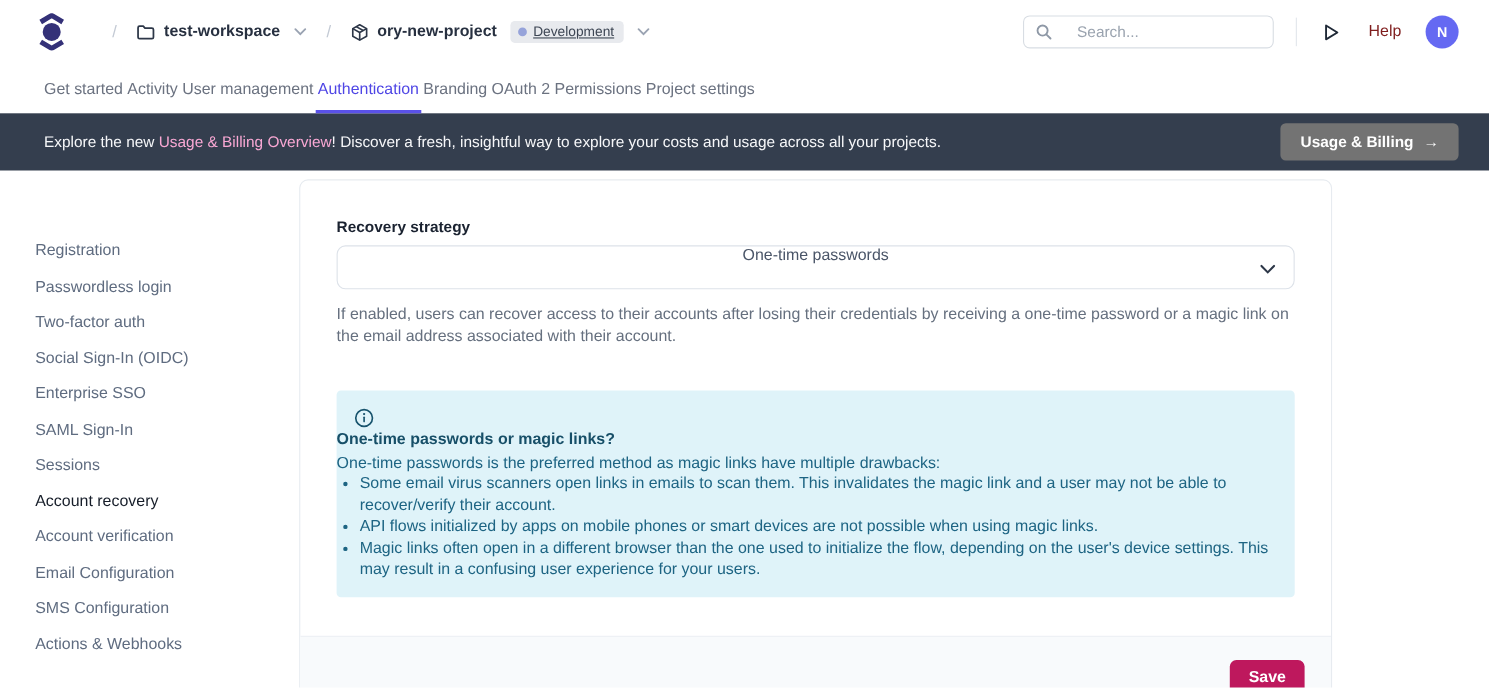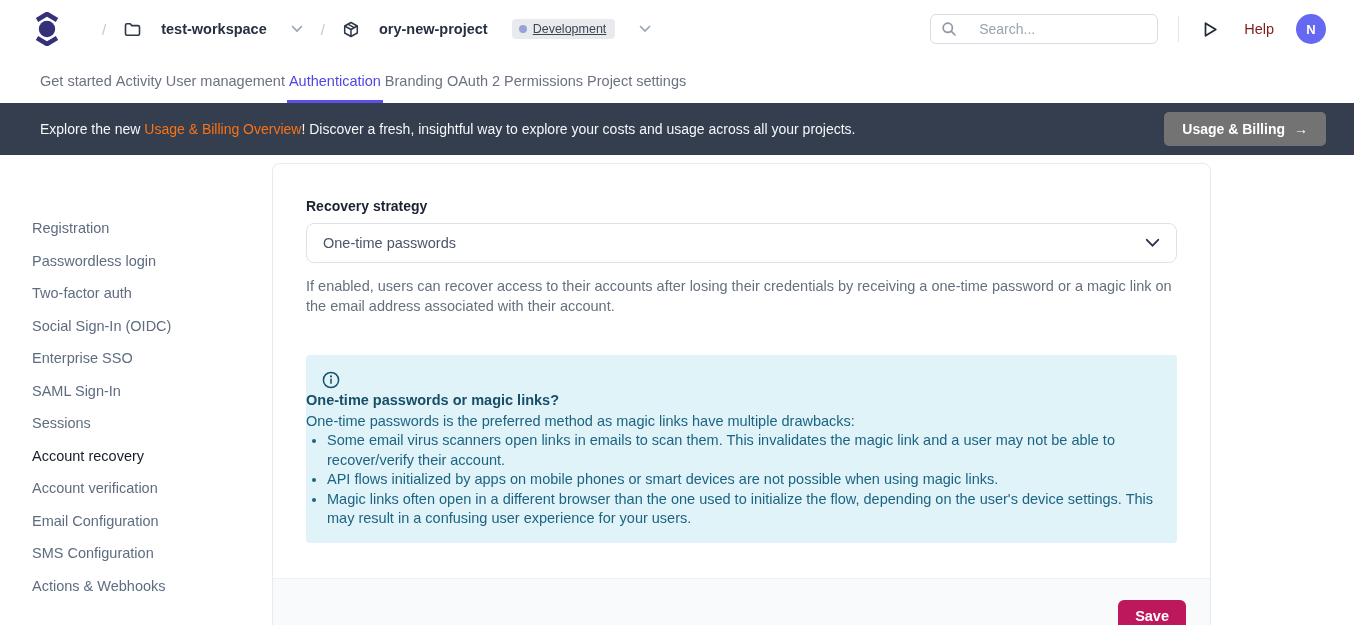--- a/index.html
+++ b/index.html
@@ -15,21 +15,21 @@
   .header {
     height: 58px;
     display: flex;
     align-items: center;
     padding: 0 28px 0 34px;
     background: #fff;
   }
   .logo { width: 26px; height: 32px; display: flex; align-items: center; margin-right: 24px; flex: none; }
   .crumb-sep { color: #c3cad4; font-size: 15px; margin: 0 18px; }
   .crumb {
-    display: flex; align-items: center; gap: 20px;
+    display: flex; align-items: center; gap: 8px;
     font-weight: 600; color: #273040; font-size: 14.5px;
     cursor: pointer;
   }
   .crumb .c-icon { display: flex; align-items: center; color: #2d3748; }
   .chev { display: flex; align-items: center; color: #9aa3b2; margin-left: 4px; }
   .env-badge {
     display: inline-flex; align-items: center; gap: 6px;
     background: #e8eaee; color: #3d4654;
     font-size: 12.5px; font-weight: 400;
     padding: 3px 9px 3px 7px; border-radius: 4px; margin-left: 4px; text-decoration: underline;
@@ -72,21 +72,21 @@
   }
   .tab.active { color: #4f46e5; border-bottom-color: #5a51e8; }
 
   
   .banner {
     height: 52px; background: #343e4e;
     display: flex; align-items: center;
     padding: 0 28px 0 40px;
     color: #f6f7f9; font-size: 14px;
   }
-  .banner a { color: #f97316; text-decoration: none; cursor: pointer; }
+  .banner a { color: #f9a8d4; text-decoration: none; cursor: pointer; }
   .banner-btn {
     margin-left: auto;
     background: #737373; color: #fff;
     border: none; border-radius: 5px;
     font-family: inherit; font-size: 14px; font-weight: 700;
     padding: 9px 18px; cursor: pointer;
     display: flex; align-items: center; gap: 9px;
   }
 
   
@@ -107,20 +107,21 @@
     overflow: hidden;
   }
   .card-body { padding: 34px 33px 0 33px; }
   .field-label { font-weight: 700; font-size: 14px; color: #1a2230; }
   .select {
     margin-top: 9px; height: 40px;
     border: 1px solid #dde2e9; border-radius: 8px;
     display: flex; align-items: center;
     padding: 0 16px; color: #4a5568; font-size: 14.5px;
     cursor: pointer;
+    flex-direction: column;
   }
   .select .sel-chev { margin-left: auto; color: #2d3748; display: flex; }
   .field-desc {
     margin-top: 13px; color: #66707f; font-size: 14.5px; line-height: 20px;
   }
   .info-box {
     margin-top: 39px;
     background: #dff3f9;
     border-radius: 4px;
     display: flex;

